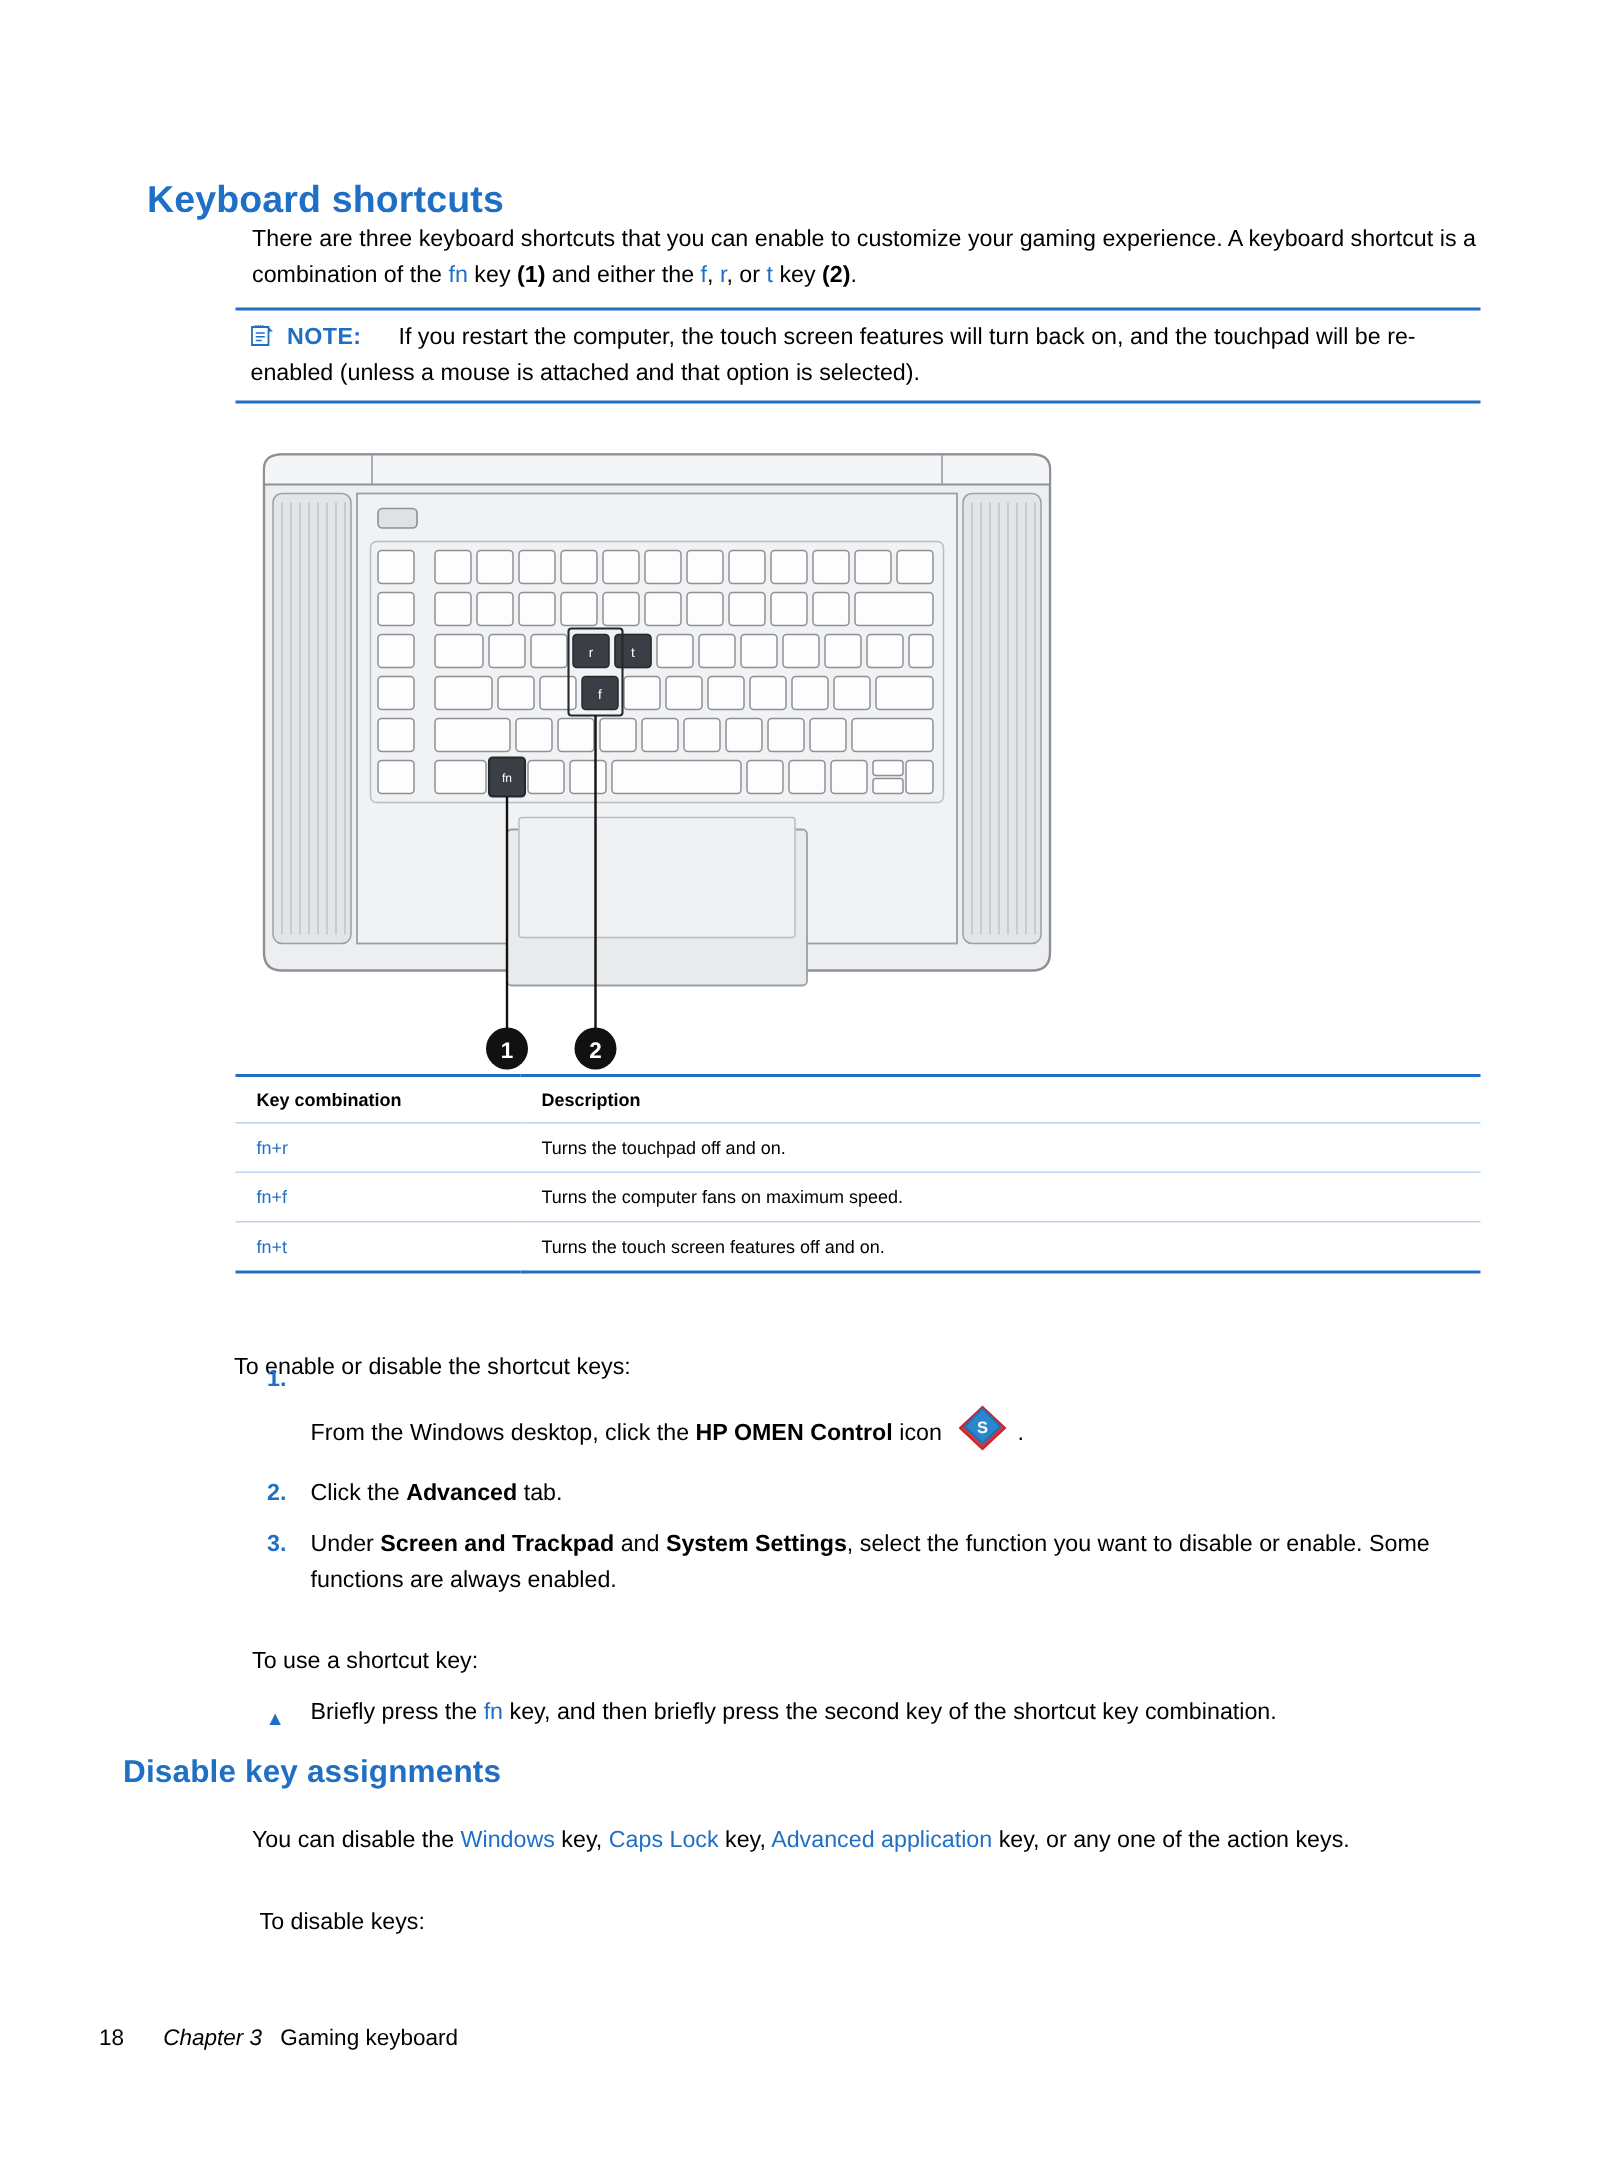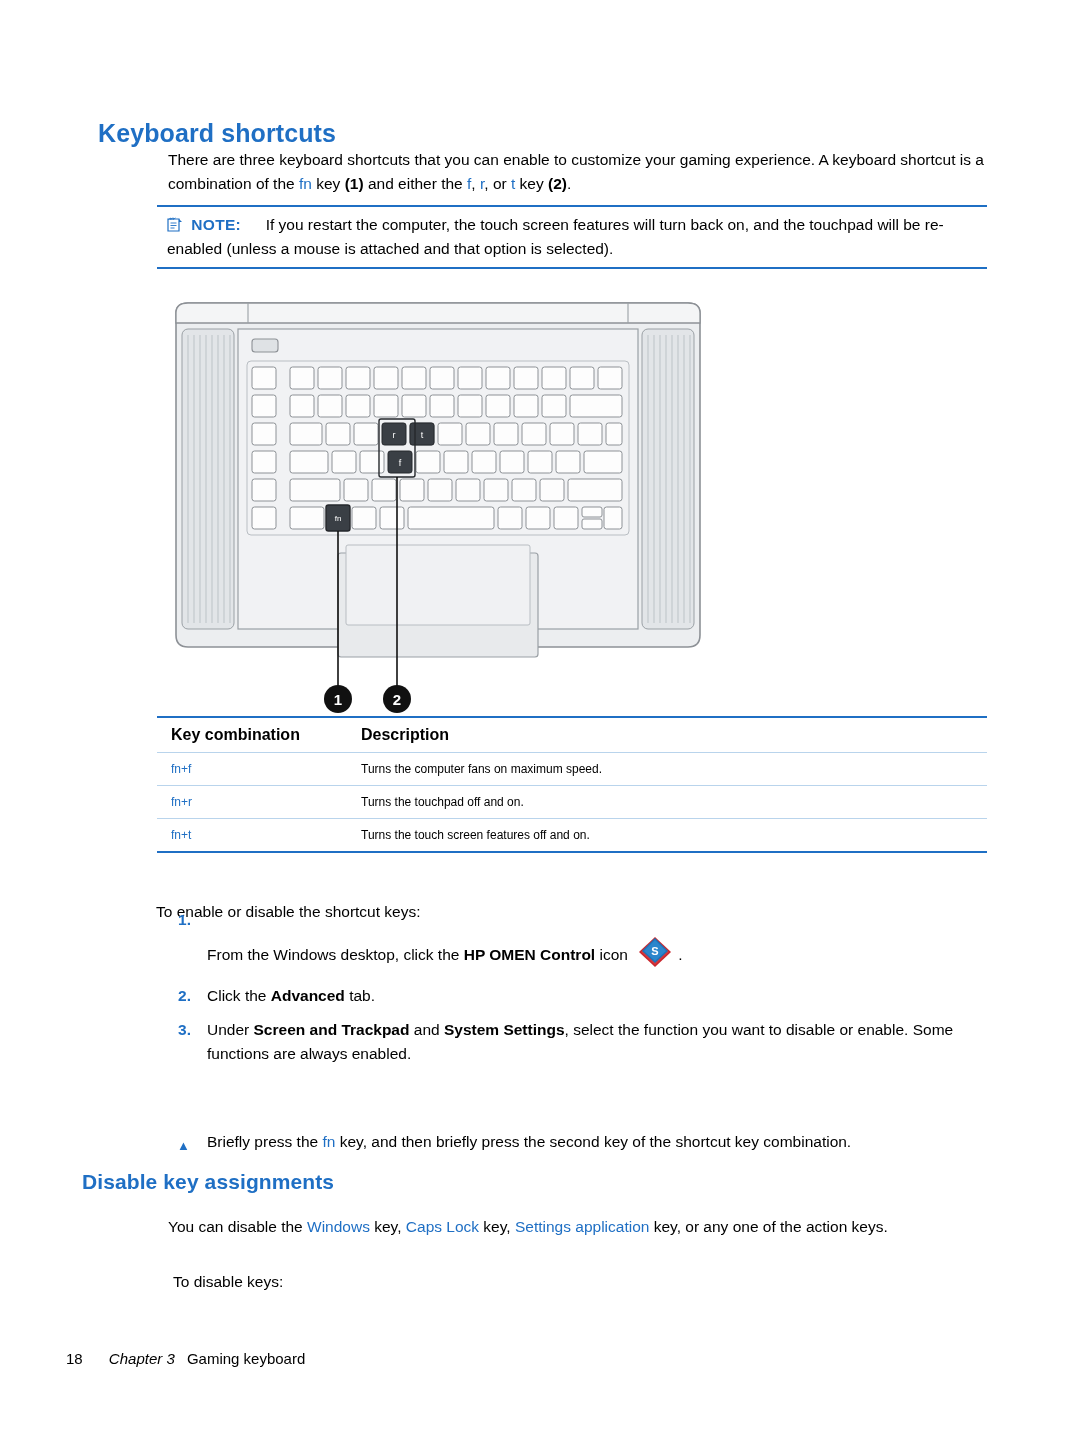--- a/index.html
+++ b/index.html
@@ -93,21 +93,21 @@
   .tbl {
     position: absolute;
     left: 157px;
     top: 716px;
     width: 830px;
     border-collapse: collapse;
     font-size: 12px;
   }
   .tbl th {
     text-align: left;
-    font-size: 16px;
+    font-size: 12px;
     font-weight: bold;
     padding: 8px 6px 8px 14px;
     border-bottom: 1px solid #b9d4ec;
   }
   .tbl thead tr {
     border-top: 2px solid #1f6fc4;
   }
   .tbl td {
     padding: 9px 6px 9px 14px;
     border-bottom: 1px solid #b9d4ec;
@@ -362,26 +362,26 @@
 
   <table class="tbl">
     <thead>
       <tr>
         <th class="keycol">Key combination</th>
         <th>Description</th>
       </tr>
     </thead>
     <tbody>
       <tr>
+        <td class="keycol">fn+r</td>
+        <td>Turns the touchpad off and on.</td>
+      </tr>
+      <tr>
         <td class="keycol">fn+f</td>
         <td>Turns the computer fans on maximum speed.</td>
-      </tr>
-      <tr>
-        <td class="keycol">fn+r</td>
-        <td>Turns the touchpad off and on.</td>
       </tr>
       <tr>
         <td class="keycol">fn+t</td>
         <td>Turns the touch screen features off and on.</td>
       </tr>
     </tbody>
   </table>
 
   <div class="para" style="left:156px; top:900px; width:818px;">To enable or disable the shortcut keys:</div>
 
@@ -401,30 +401,31 @@
     <div class="step">
       <span class="num">2.</span>
       <span>Click the </span><span class="bold">Advanced</span><span> tab.</span>
     </div>
     <div class="step">
       <span class="num">3.</span>
       <span>Under </span><span class="bold">Screen and Trackpad</span><span> and </span><span class="bold">System Settings</span><span>, select the function you want to disable or enable. Some functions are always enabled.</span>
     </div>
   </div>
 
+  <div class="para" style="left:168px; top:1096px; width:818px;">To use a shortcut key:</div>
 
   <div class="para bullet-step" style="left:157px; top:1130px; width:840px;">
     <span class="tri">▲</span>
     <span>Briefly press the </span><span class="blue">fn</span><span> key, and then briefly press the second key of the shortcut key combination.</span>
   </div>
 
   <h1 class="section-title-2">Disable key assignments</h1>
 
   <div class="para" style="left:168px; top:1215px; width:820px;">
-    <span>You can disable the </span><span class="blue">Windows</span><span> key, </span><span class="blue">Caps Lock</span><span> key, </span><span class="blue">Settings application</span><span> key, or any one of the action keys.</span>
+    <span>You can disable the </span><span class="blue">Windows</span><span> key, </span><span class="blue">Caps Lock</span><span> key, </span><span class="blue">Advanced application</span><span> key, or any one of the action keys.</span>
   </div>
 
   <div class="para" style="left:156px; top:1270px; width:818px;margin-left:17px;">To disable keys:</div>
 
   <div class="footer">
     <span class="pg">18</span>
     <span class="ch">Chapter 3</span>
     <span>Gaming keyboard</span>
   </div>
 

